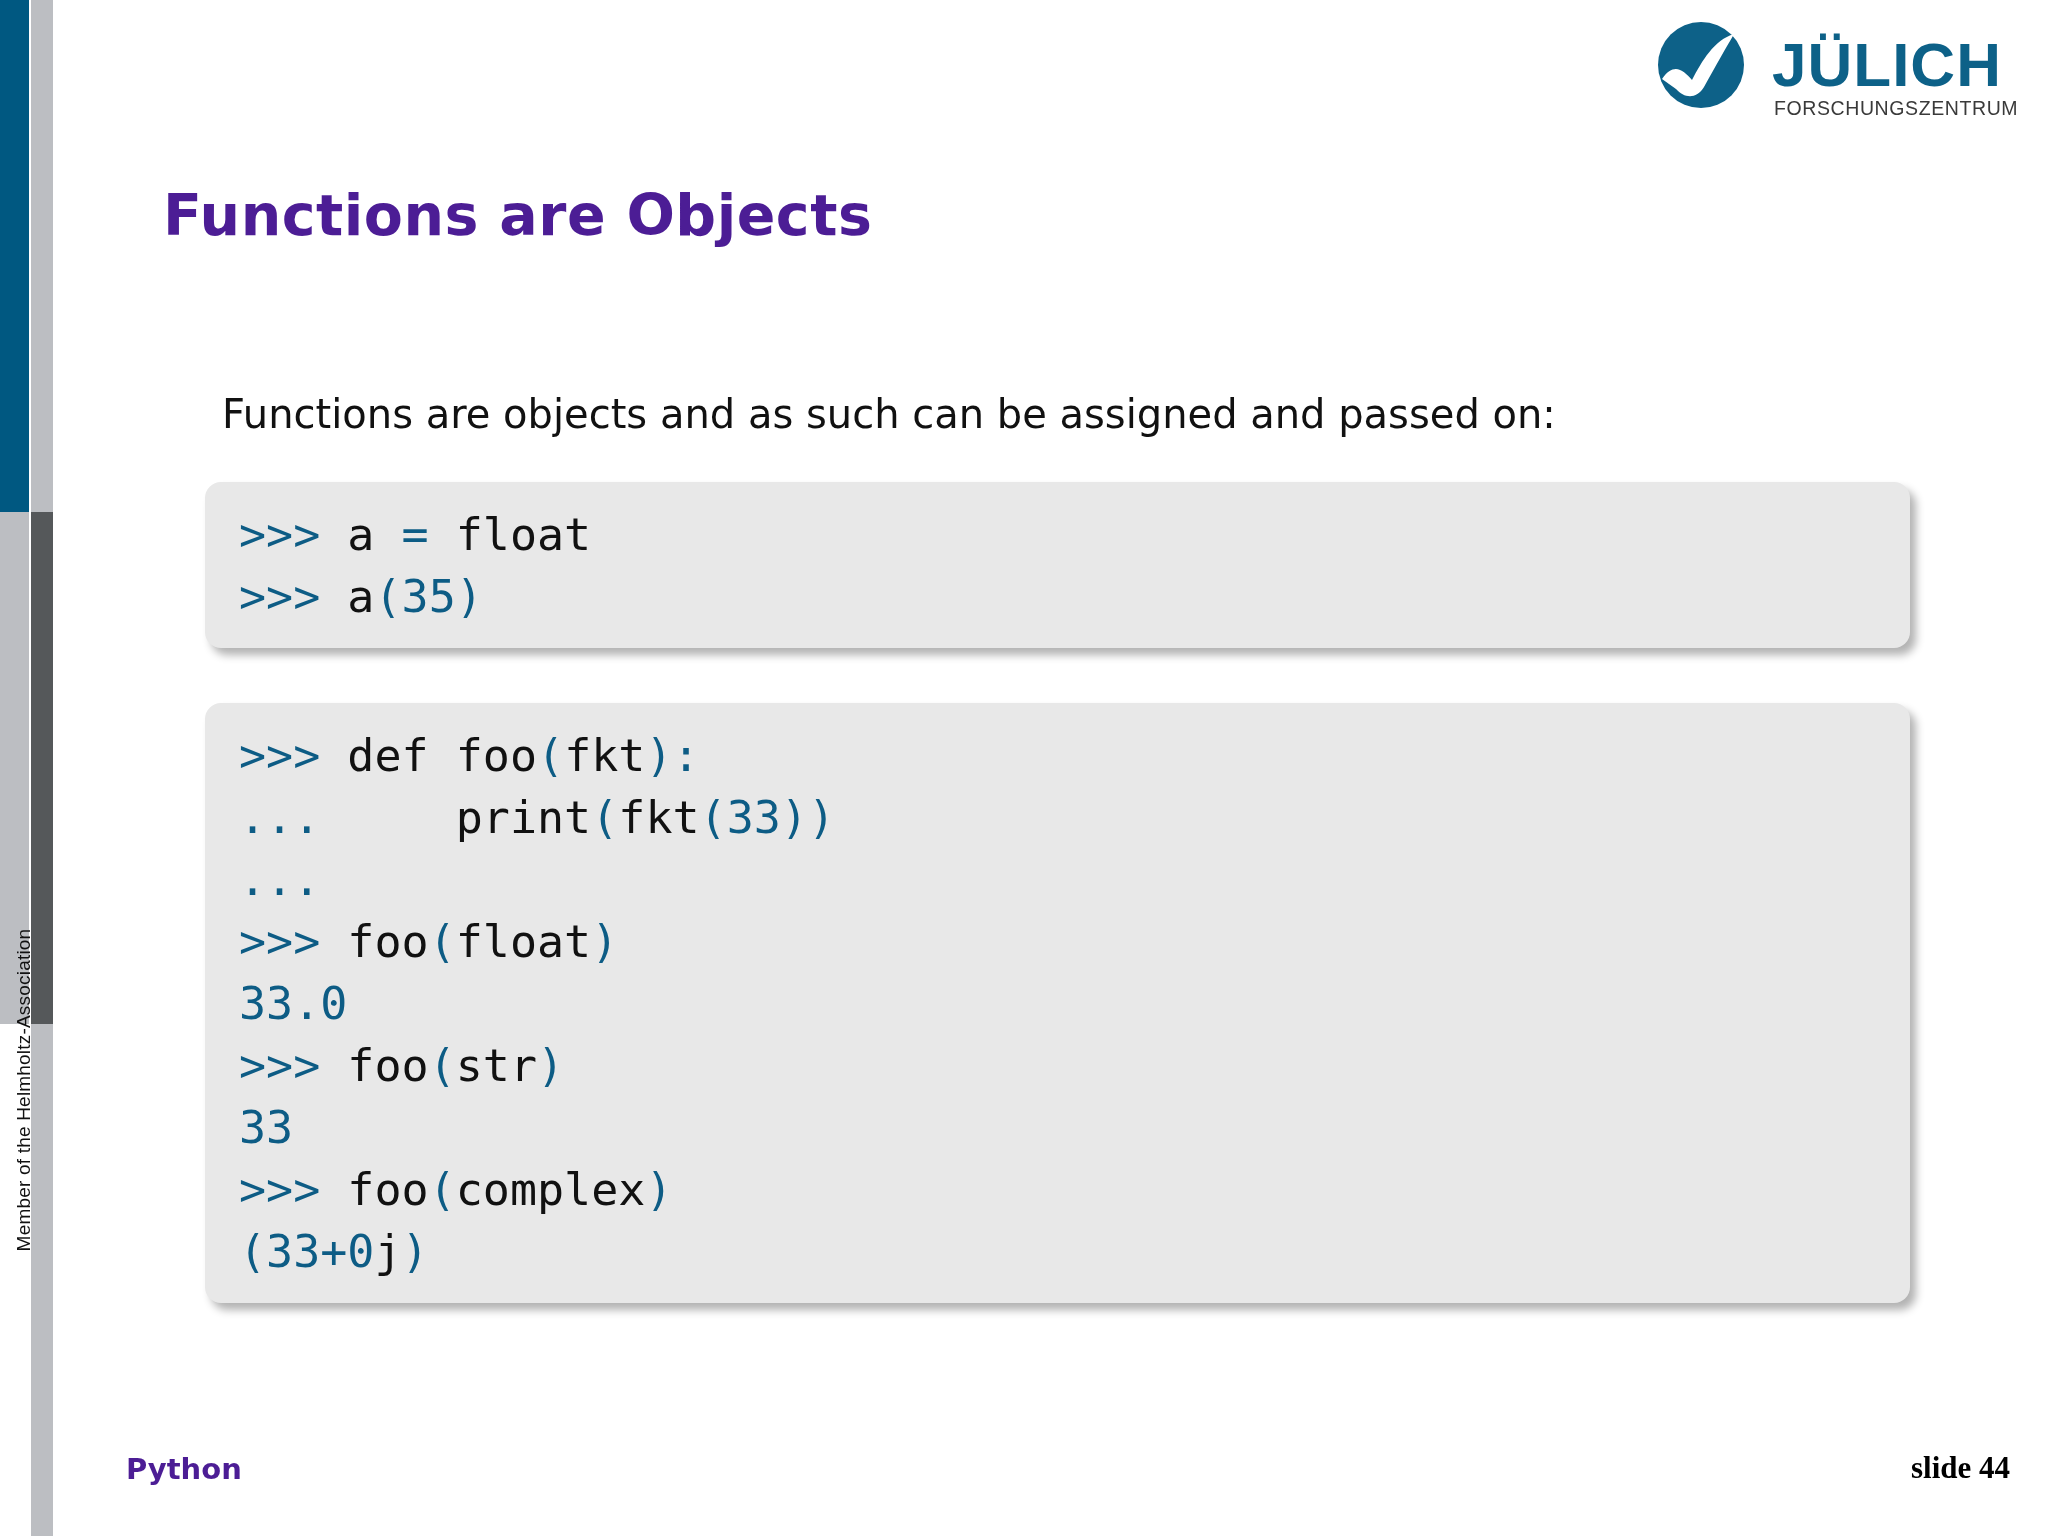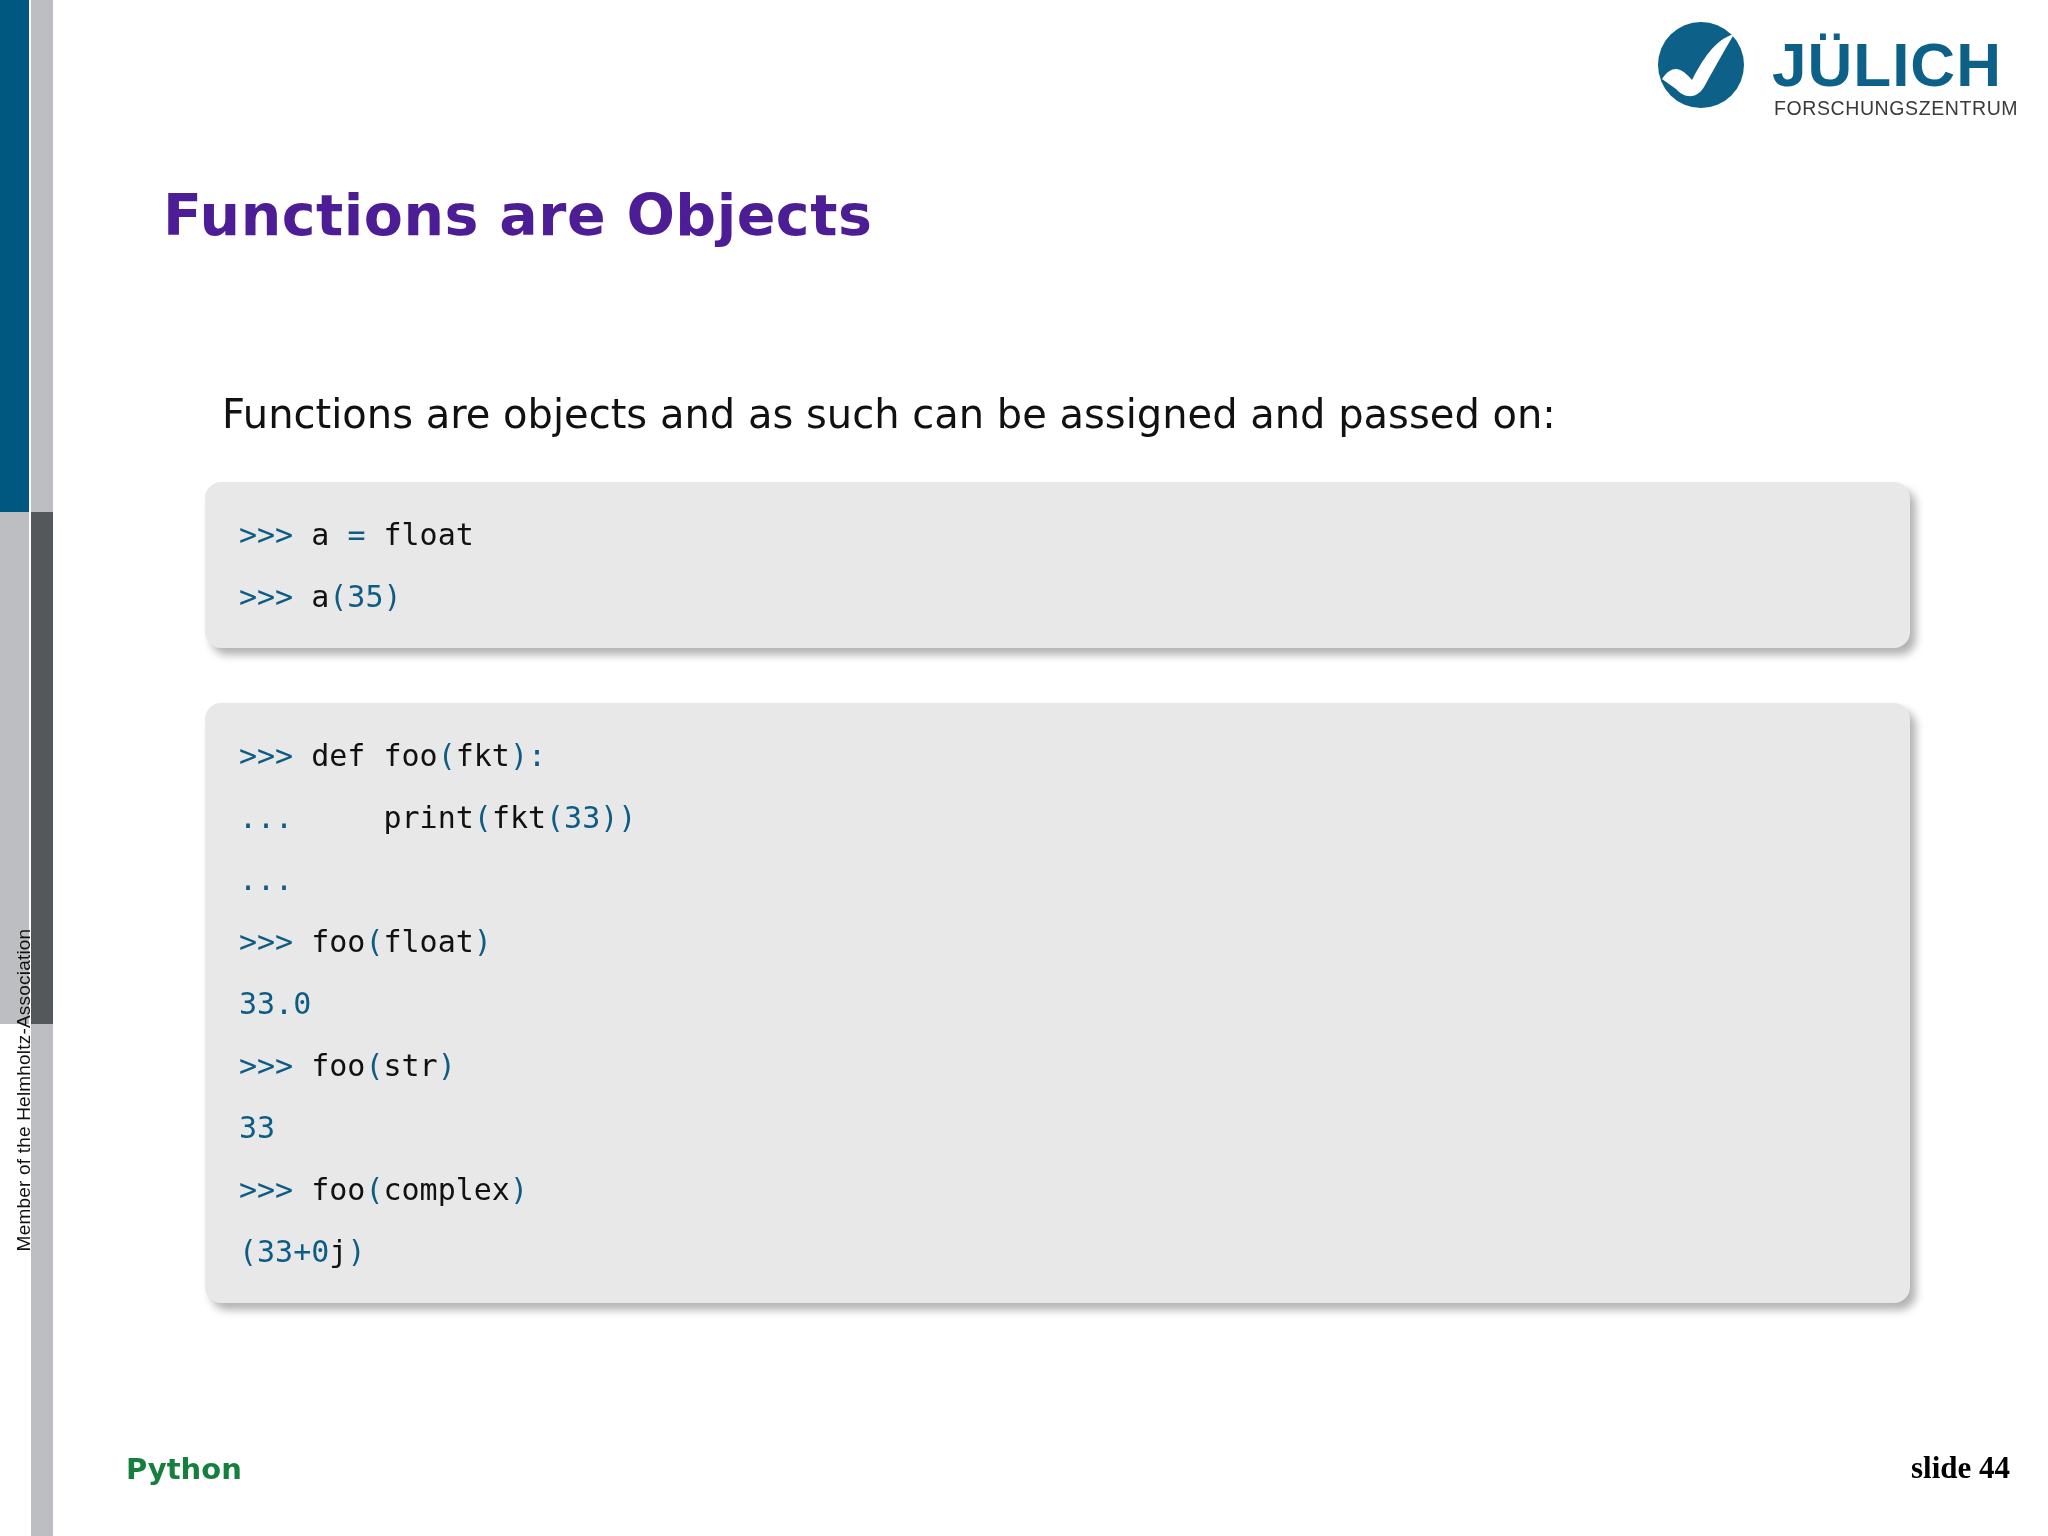--- a/index.html
+++ b/index.html
@@ -90,42 +90,42 @@
   .code-block {
     position: absolute;
     left: 205px;
     width: 1705px;
     background: #e8e8e8;
     border-radius: 16px;
     box-shadow: 6px 7px 9px rgba(0,0,0,0.30);
     padding: 22px 34px 20px 34px;
     box-sizing: border-box;
     font-family: "DejaVu Sans Mono", monospace;
-    font-size: 30px;
+    font-size: 45px;
     line-height: 62px;
     color: #111111;
     white-space: pre;
     letter-spacing: 0px;
   }
   #code-block-1 { top: 482px; }
   #code-block-2 { top: 703px; }
 
   .code-line { white-space: pre; }
   .tk { color: #0d5c85; }    
   .id { color: #111111; }    
 
   
   #footer-left {
     position: absolute;
     left: 126px;
     bottom: 50px;
     font-family: "DejaVu Sans", sans-serif;
     font-size: 29px;
     font-weight: 700;
-    color: #15803d;
+    color: #4c1d95;
   }
   #footer-right {
     position: absolute;
     right: 38px;
     bottom: 50px;
     font-family: Liberation Serif, serif;
     font-size: 31px;
     font-weight: 700;
     color: #000000;
   }

